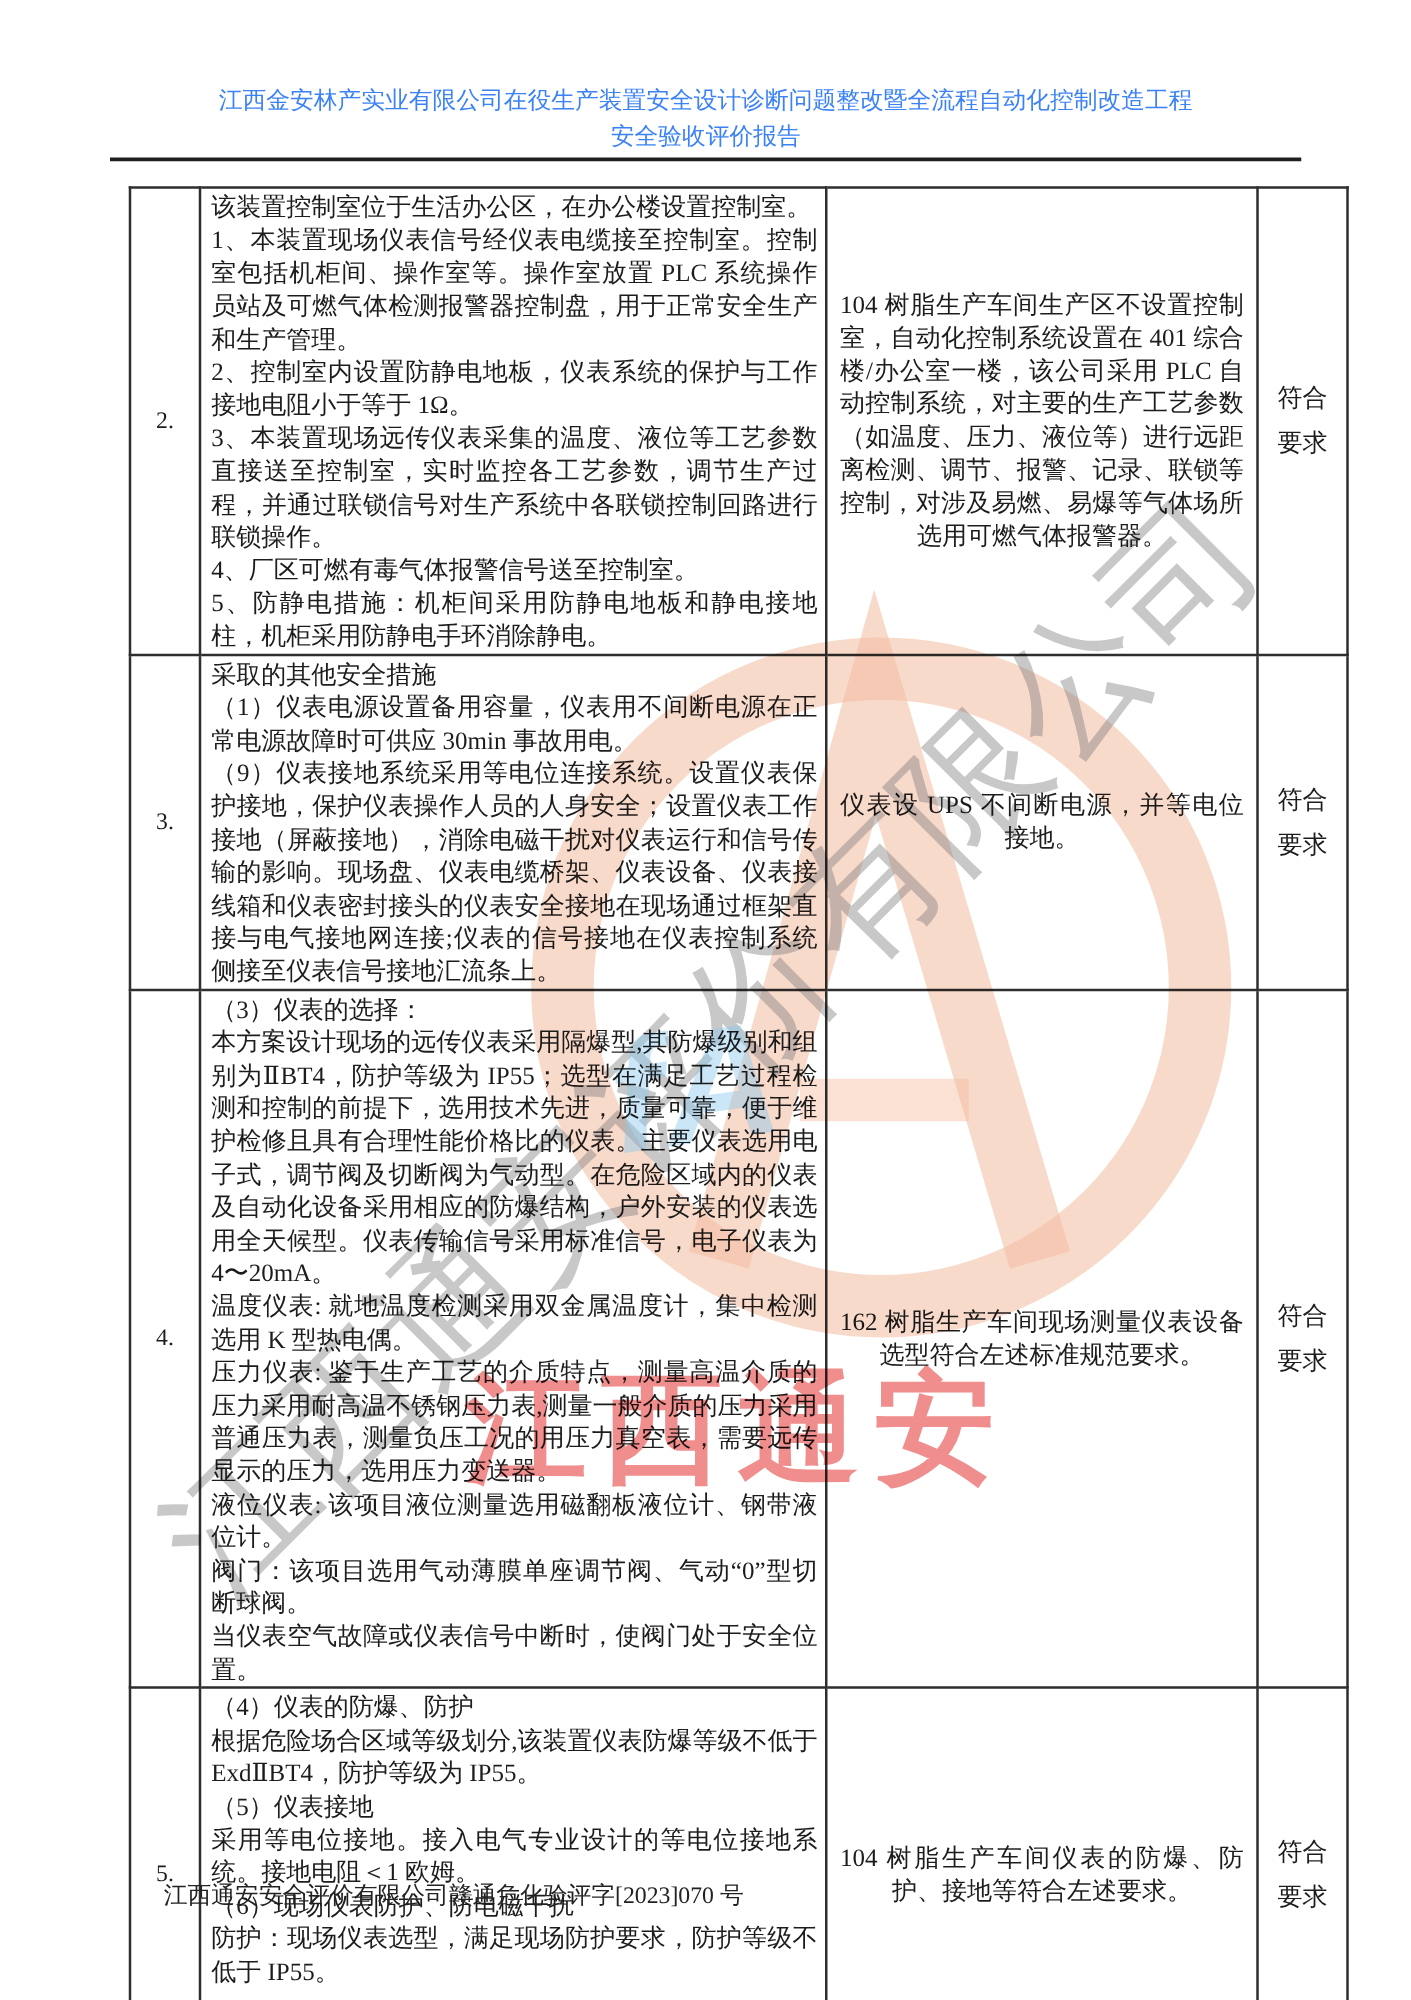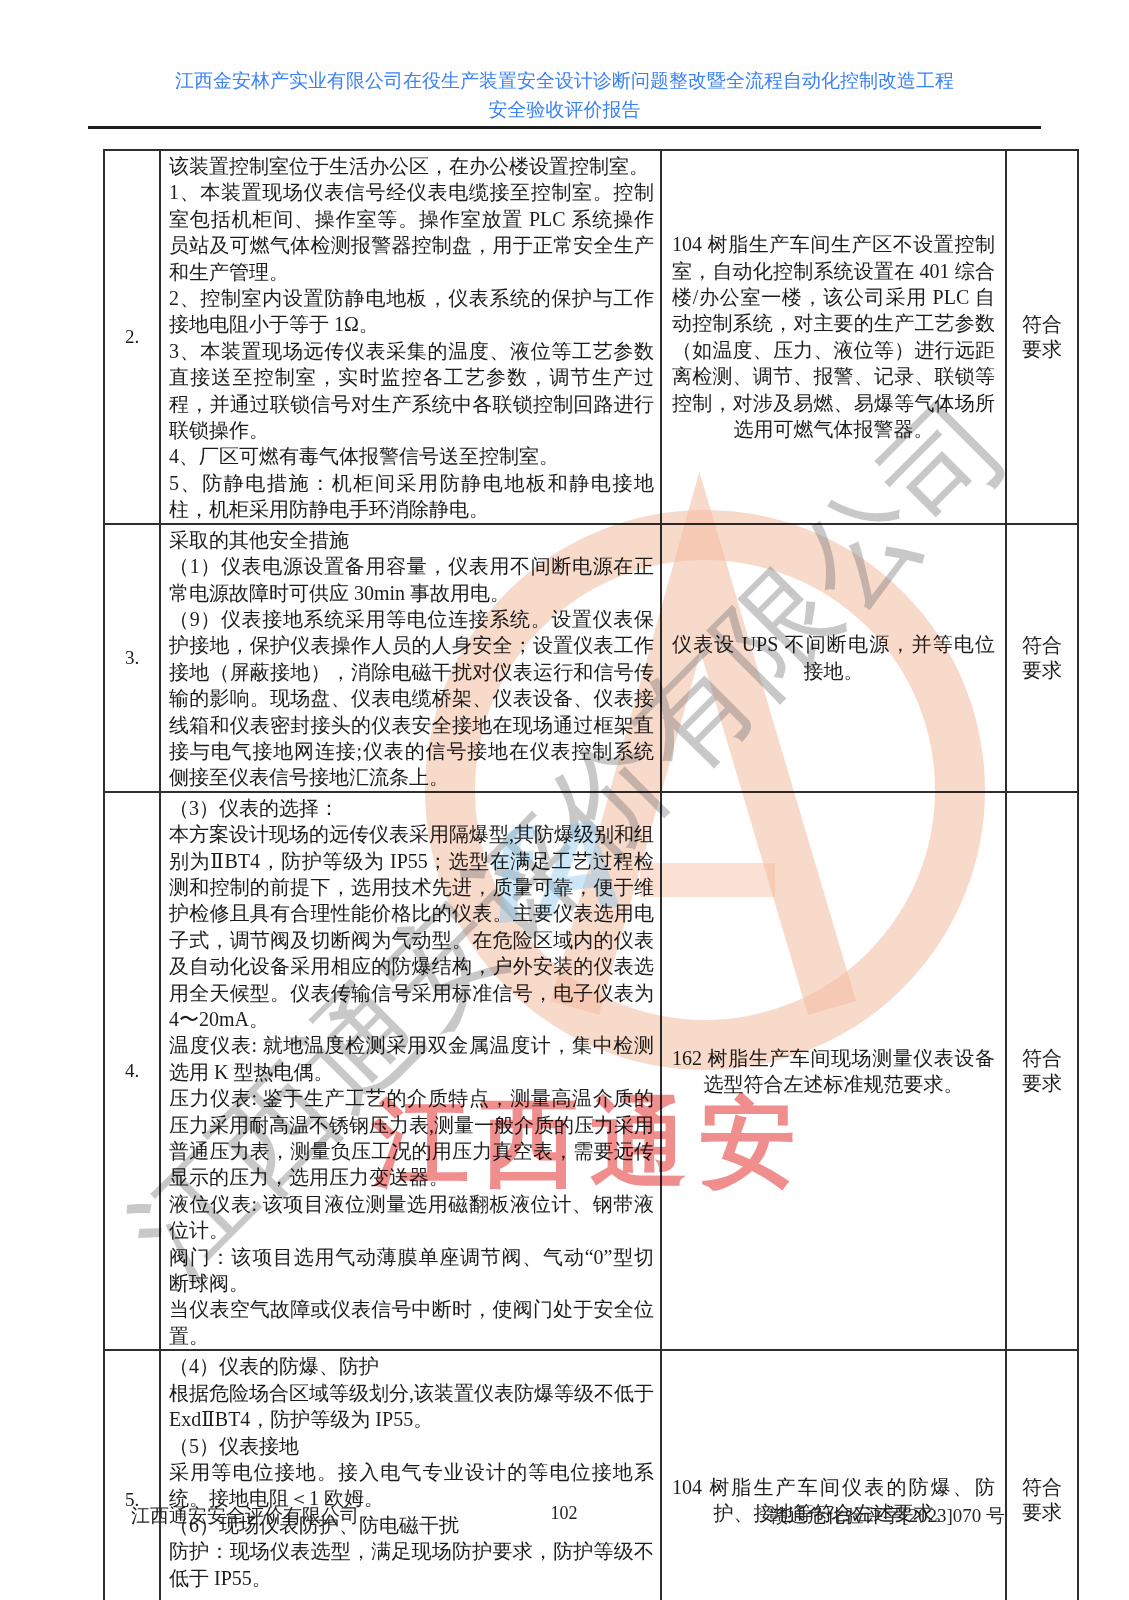--- a/index.html
+++ b/index.html
@@ -27,21 +27,21 @@
     overflow:hidden;
   }
   td.cell-num{width:52px;text-align:center;vertical-align:middle;font-size:19px;}
   td.cell-content{width:485px;padding:2px 6px 0 8px;text-align:justify;}
   td.cell-content p{margin:0;}
   td.cell-eval{
     width:323px;padding:4px 10px;vertical-align:middle;
     text-align:justify;text-align-last:center;
   }
   td.cell-concl{width:68px;text-align:center;vertical-align:middle;}
-  td.cell-concl span{display:inline-block;width:2.1em;line-height:25px;}
+  td.cell-concl span{display:inline-block;width:2.1em;line-height:36px;}
   
   .doc-footer{
     position:absolute;left:103px;top:1503px;width:928px;
     display:flex;align-items:flex-start;font-size:19px;color:#222;
   }
   .doc-footer .f-left{margin-left:28px;}
   .doc-footer .f-center{flex:1;text-align:center;font-size:18px;}
   .doc-footer .f-right{margin-right:26px;}
   
   .watermark{
@@ -127,21 +127,20 @@
           <p>防护：现场仪表选型，满足现场防护要求，防护等级不低于 IP55。</p>
         </td>
     <td class="cell-eval">104 树脂生产车间仪表的防爆、防护、接地等符合左述要求。</td>
     <td class="cell-concl"><span>符合要求</span></td>
   </tr>
     </tbody>
 </table>
 
 <div class="doc-footer">
   <span class="f-left">江西通安安全评价有限公司</span>
-  <span class="f-center">102</span>
   <span class="f-right">赣通危化验评字[2023]070 号</span>
 </div>
 
 <div class="watermark">
   <svg class="wm-logo" width="1129" height="1600" viewBox="0 0 1129 1600">
     <circle cx="705" cy="790" r="255" fill="none" stroke="rgba(243,188,160,0.55)" stroke-width="50"></circle>
     <path d="M 575 1008 L 700 562 L 832 1008" fill="none" stroke="rgba(243,188,160,0.55)" stroke-width="50" stroke-linejoin="miter"></path>
     <path d="M 640 880 L 775 880" stroke="rgba(243,188,160,0.45)" stroke-width="34"></path>
   </svg>
   <div class="wm-diagonal">江西通安评价有限公司</div>

